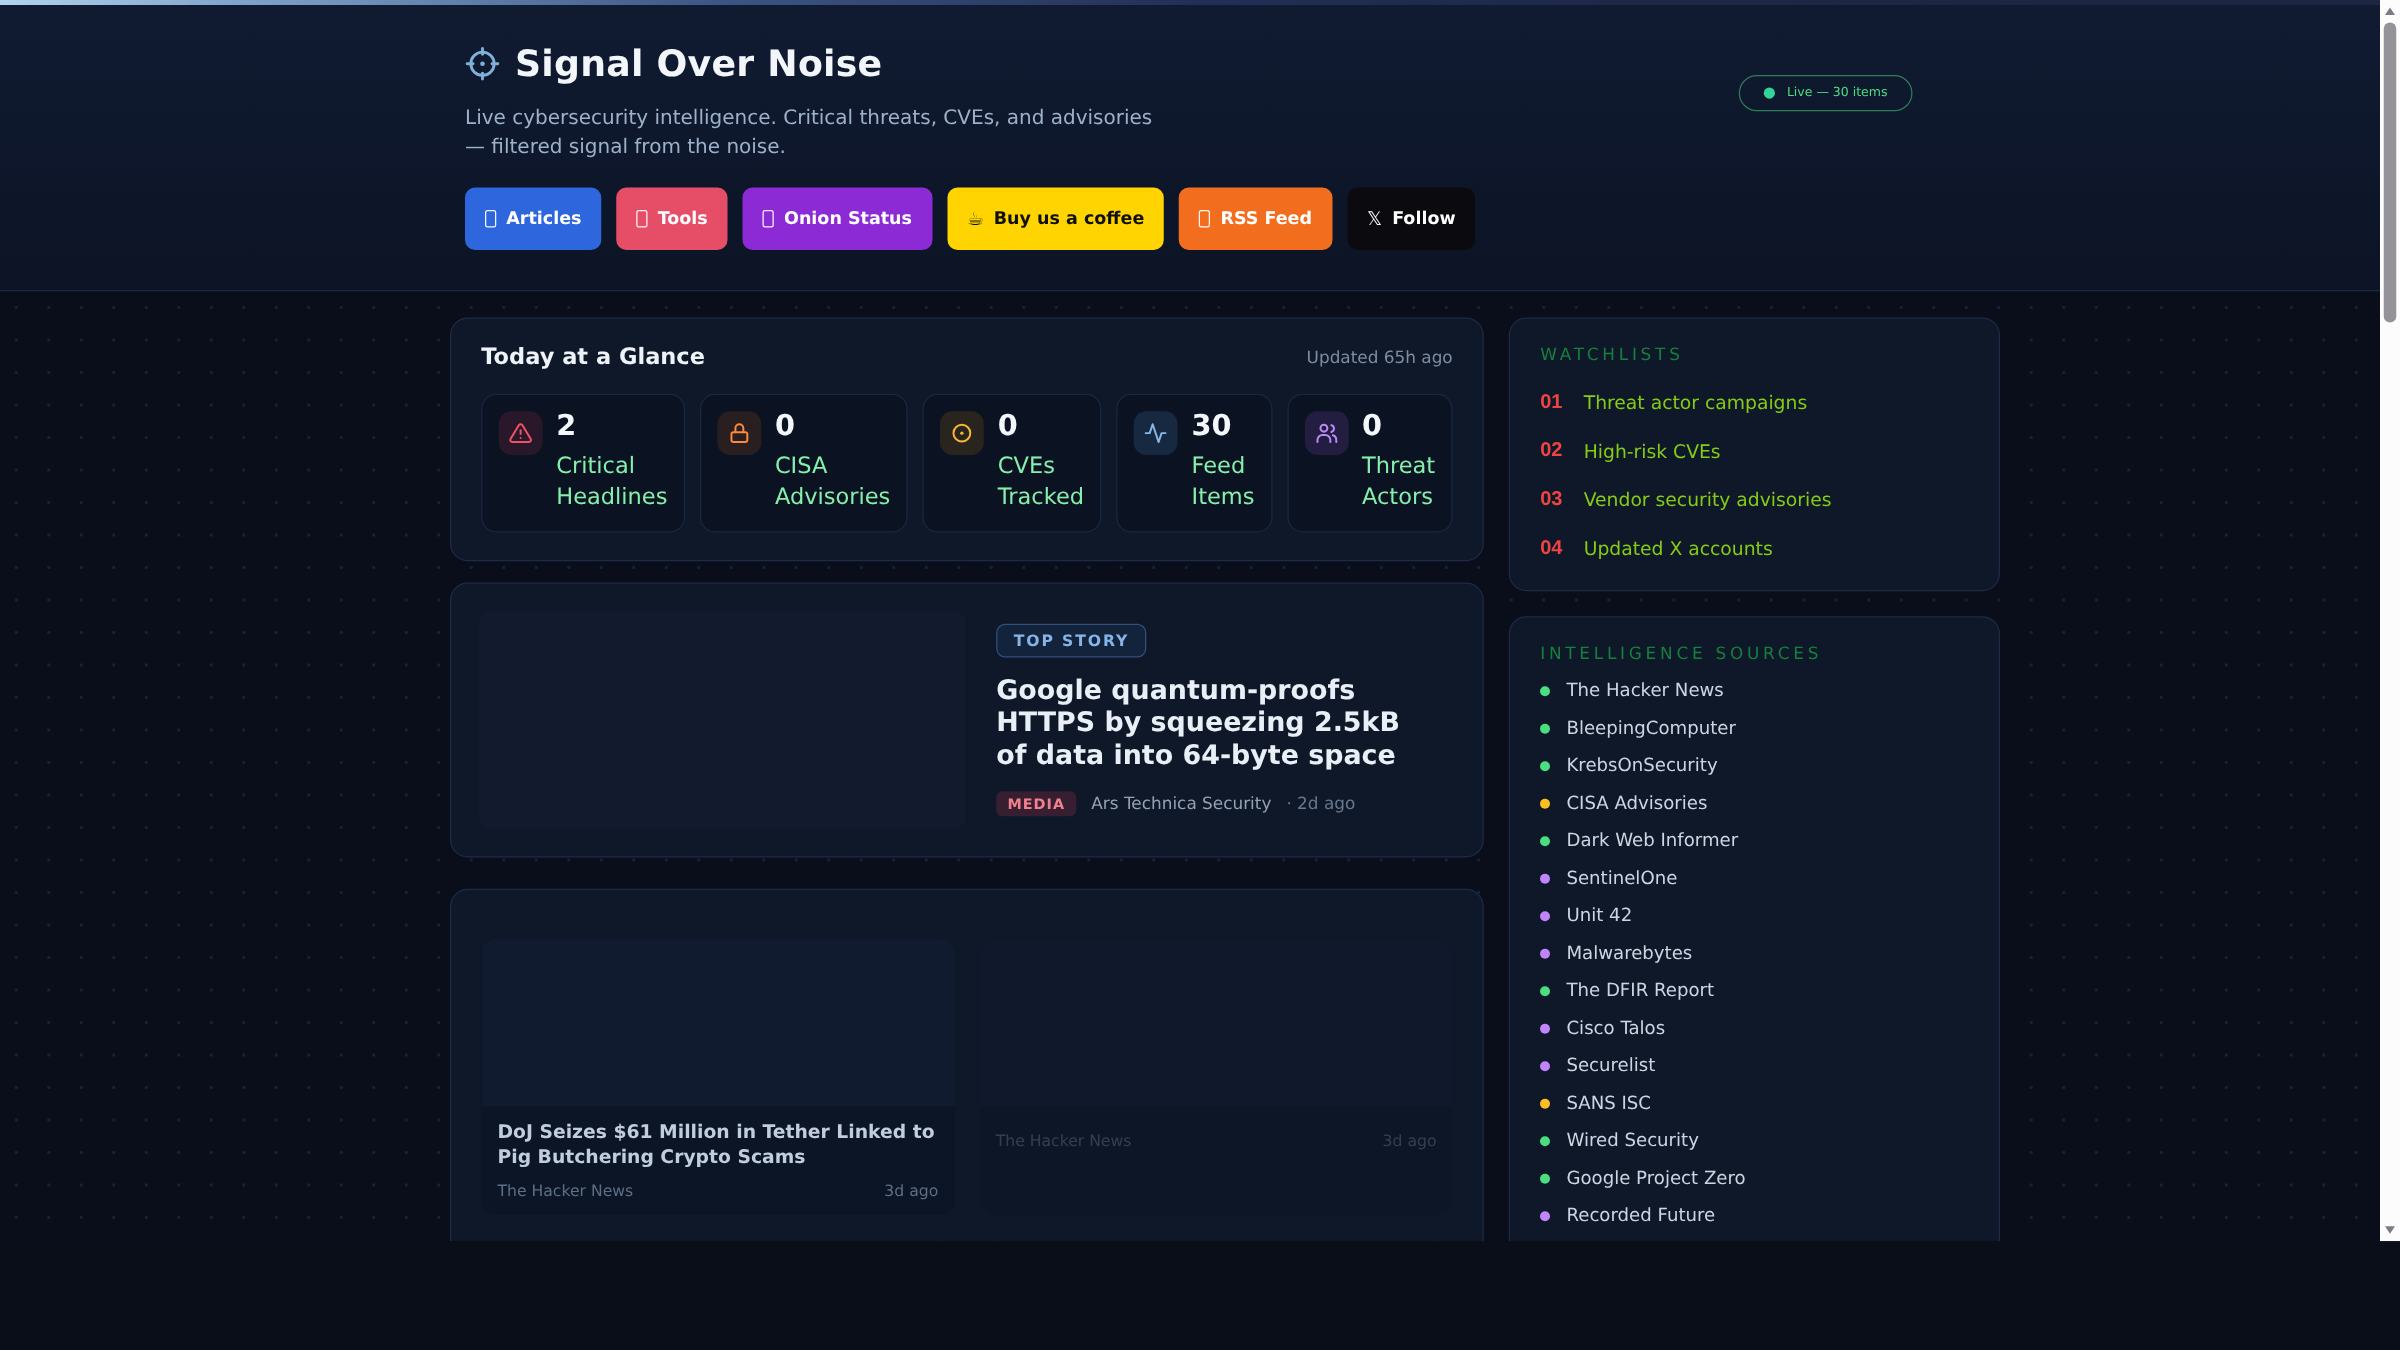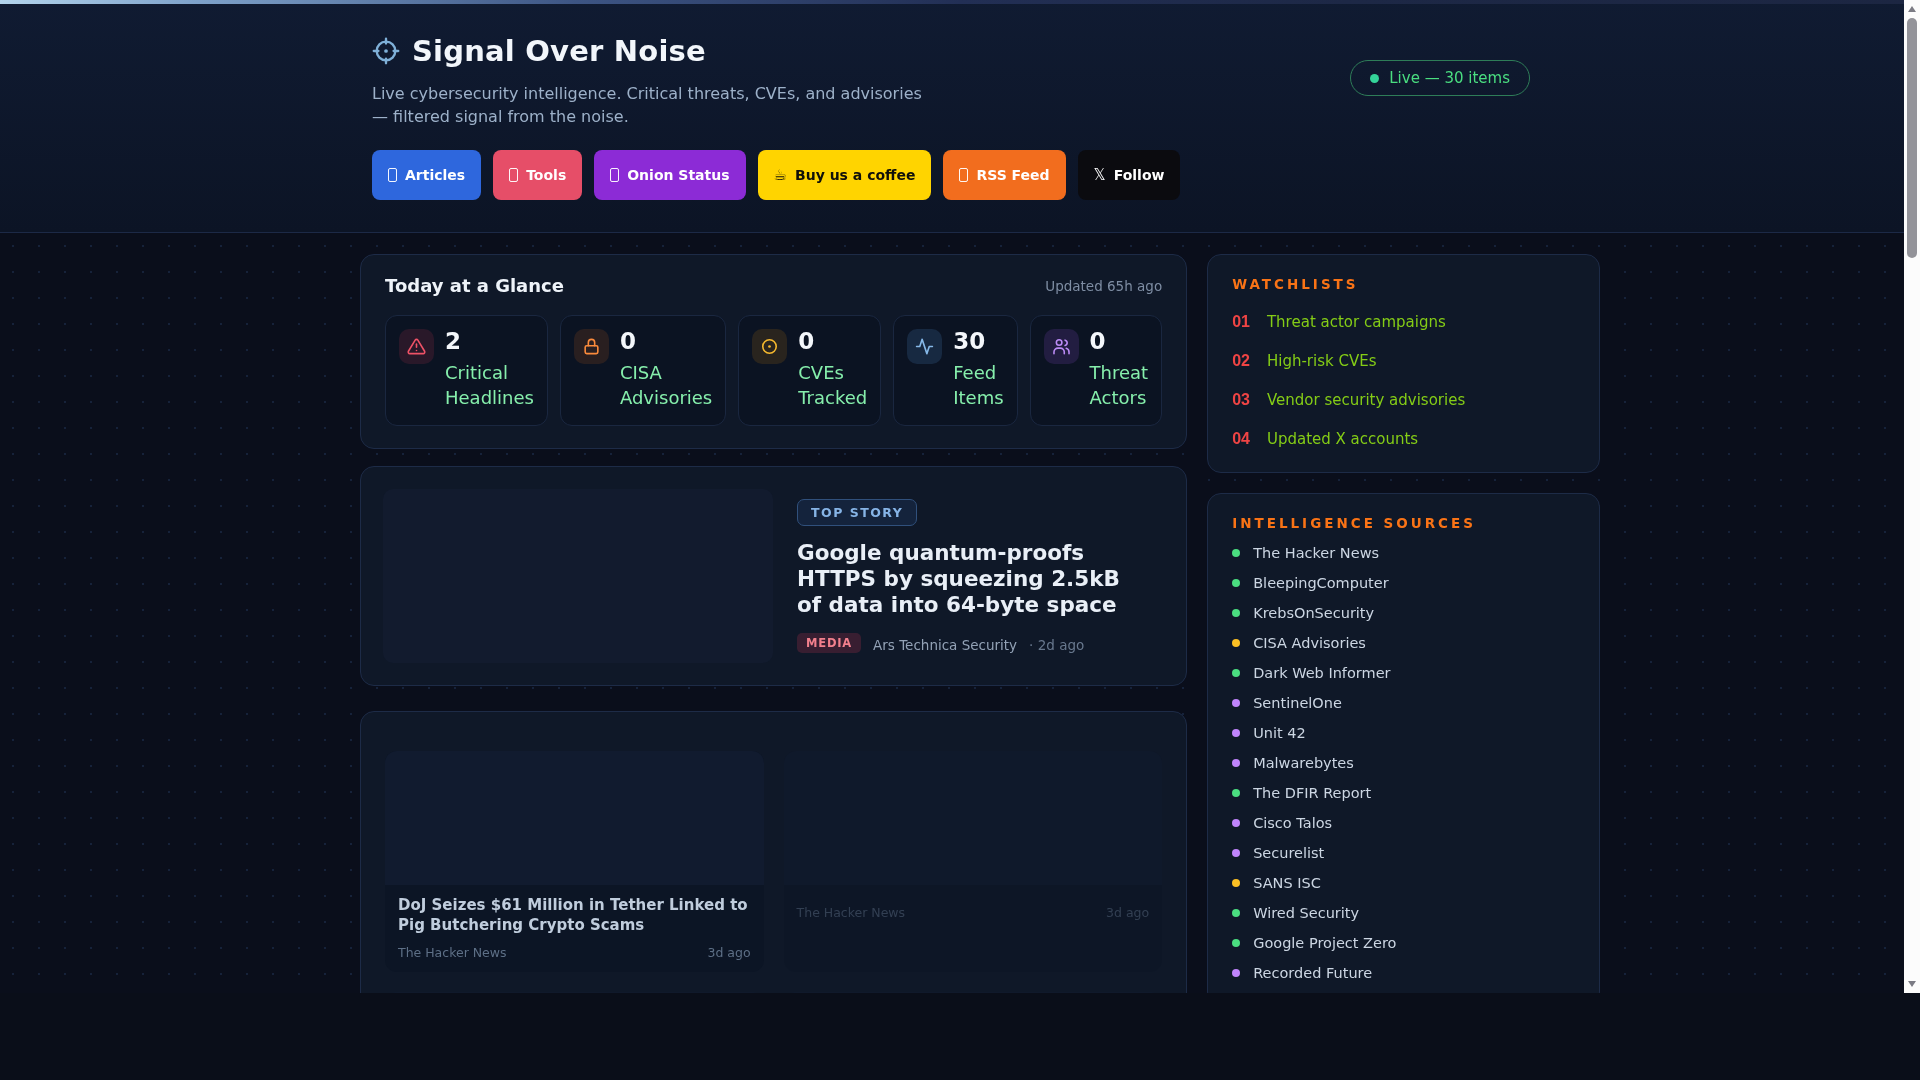--- a/index.html
+++ b/index.html
@@ -22,21 +22,21 @@
   .subtitle { margin-top:14px; max-width:555px; font-size:16px; line-height:1.45; color:#9db1c9; }
 
   .btn-row { display:flex; gap:12px; margin-top:22px; }
   .btn { display:inline-flex; align-items:center; gap:8px; height:50px; padding:0 16px; border:none; border-radius:8px;
     font-family:"DejaVu Sans","Liberation Sans",sans-serif; font-size:14px; font-weight:bold; color:#fff; cursor:pointer; }
   .btn.dark-text { color:#10100a; }
   .tofu { display:inline-block; width:9px; height:14px; border:1.6px solid currentColor; border-radius:2px; opacity:.95; }
   .btn .glyph { font-size:15px; font-weight:normal; }
 
   .live-badge { position:absolute; top:56px; right:30px; display:flex; align-items:center; gap:10px;
-    padding:8px 19px; border:1px solid #2e7d58; border-radius:999px; color:#4ade80; font-size:15px; }
+    padding:8px 19px; border:1px solid #2e7d58; border-radius:999px; color:#4ade80; font-size:10px; }
   .live-dot { width:9px; height:9px; border-radius:50%; background:#34d399; }
 
   
   .main-wrap { position:relative; padding-top:21px;
     background-image:radial-gradient(#16223a 1.1px, transparent 1.2px); background-size:26px 26px; }
   .grid { display:grid; grid-template-columns:1fr 393px; gap:20px; align-items:start; }
 
   .panel { background:#0f1828; border:1px solid #1d2b47; border-radius:14px; }
   .panel-head { display:flex; align-items:center; justify-content:space-between; }
   .panel-title { color:#eef3f9; font-size:18px; font-weight:bold; }
@@ -56,40 +56,40 @@
   .stat-value { color:#f4f7fb; font-size:23px; font-weight:bold; line-height:1.1; }
   .stat-label { margin-top:5px; color:#86efac; font-size:18px; line-height:1.4; }
 
   
   .topstory { display:flex; gap:24px; padding:22px; margin-bottom:25px; }
   .topstory-img { flex:0 0 390px; height:174px; background:#121b2e; border-radius:10px; }
   .topstory-body { display:flex; flex-direction:column; padding:10px 6px 4px 0; flex:1; }
   .story-badge { align-self:flex-start; padding:5px 13px; border:1px solid #30507c; border-radius:7px;
     background:#14233c; color:#86b4e6; font-size:12.5px; font-weight:bold; letter-spacing:1.5px; }
   .headline { margin-top:14px; color:#e9eff7; font-size:21.5px; font-weight:bold; line-height:1.22; max-width:350px; }
-  .story-meta { margin-top:auto; display:flex; align-items:flex-end; gap:12px; padding-bottom:6px; }
+  .story-meta { margin-top:auto; display:flex; align-items:center; gap:12px; padding-bottom:6px; }
   .media-tag { padding:3px 9px; border-radius:5px; background:rgba(244,63,94,.18); color:#f2808d; font-size:11.5px; font-weight:bold; letter-spacing:.8px; }
   .story-source { color:#93a2b6; font-size:13.5px; }
   .story-time { color:#68788e; font-size:13.5px; }
 
   
   .feed { padding:20px 24px 24px; min-height:420px; }
   .feed-grid { display:grid; grid-template-columns:1fr 1fr; gap:20px; margin-top:19px; }
   .feed-card { background:#0c1525; border-radius:12px; overflow:hidden; }
   .feed-card.dim { opacity:.45; }
   .feed-img { height:134px; background:#111b2f; }
   .feed-body { padding:11px 13px 12px; }
   .feed-title { color:#c0cddd; font-size:15px; font-weight:bold; line-height:1.33; }
   .feed-meta { display:flex; justify-content:space-between; margin-top:9px; color:#5d6f86; font-size:12.5px; }
   .feed-card.ghost { opacity:.55; }
   .feed-card.ghost .feed-img { height:140px; }
 
   
   .side-panel { padding:21px 24px 24px; }
-  .side-title { color:#f97316; font-size:13.5px; font-weight:bold; letter-spacing:3px; }
+  .side-title { color:#15803d; font-size:13.5px; font-weight:normal; letter-spacing:3px; }
   .watchlists { margin-bottom:20px; }
   .wl-item { display:flex; align-items:center; gap:17px; margin-top:21px; }
   .wl-num { font-family:Liberation Sans, sans-serif; font-size:16px; font-weight:bold; color:#ef4444; }
   .wl-label { color:#84cc16; font-size:15px; }
   .src-item { display:flex; align-items:center; gap:13px; margin-top:14px; }
   .src-dot { width:8px; height:8px; border-radius:50%; }
   .src-label { color:#ccd6e3; font-size:14.5px; }
 
   
   .scrollbar { position:absolute; top:0; right:0; width:16px; height:993px; background:#fcfcfc; z-index:40; }

